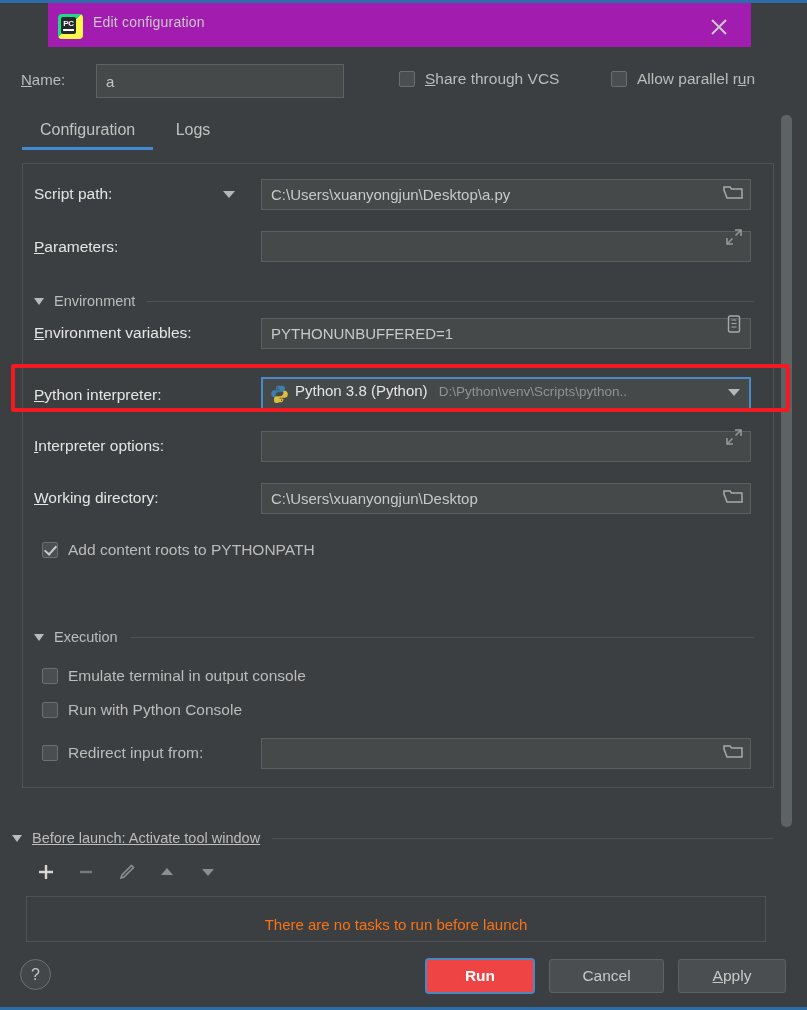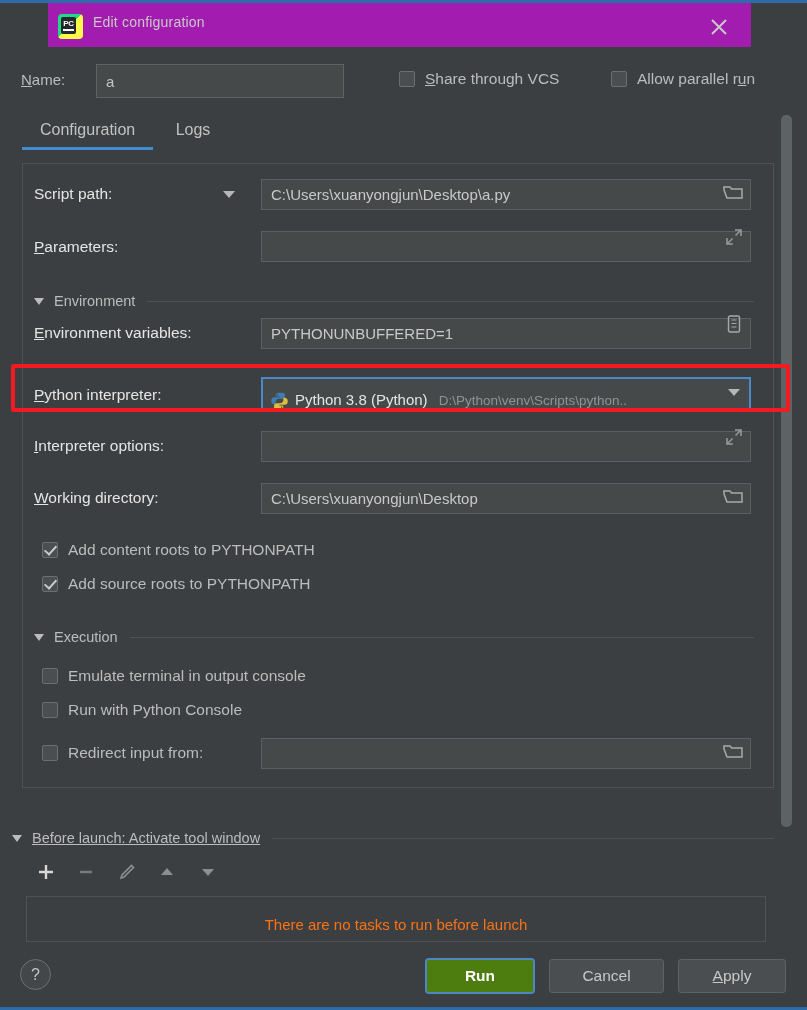--- a/index.html
+++ b/index.html
@@ -161,21 +161,21 @@
     color: #c6c6c6; font-size: 16px; text-align: center; line-height: 29px;
     cursor: pointer;
   }
   .btn {
     position: absolute; top: 956px; height: 34px;
     border: 1px solid #5e6264; background: #4a4e50; border-radius: 3px;
     color: #c8c8c8; font-size: 15.5px; cursor: pointer;
     font-family: "Liberation Sans", sans-serif;
   }
   .btn.primary {
-    background: #4d7c0f; border: 1px solid #4d87c4; color: #ffffff;
+    background: #ef4444; border: 1px solid #4d87c4; color: #ffffff;
     font-weight: bold;
     box-shadow: 0 0 0 1px #4d87c4;
   }
   .btn u { text-decoration: underline; }
 
   
   .red-box {
     position: absolute; left: 11px; top: 361px; width: 779px; height: 48px;
     border: 4px solid #f41a21; border-radius: 3px; pointer-events: none;
   }
@@ -256,21 +256,21 @@
     <div class="row-label" style="left:11px; top:160px;"><u>E</u>nvironment variables:</div>
     <div class="field" style="left:238px; top:154px; width:490px;">PYTHONUNBUFFERED=1</div>
     <div class="f-icon" style="left:704px; top:161px;">
       <svg width="14" height="18" viewBox="0 0 14 18">
         <rect x="1.5" y="1" width="11" height="16" rx="1.5" fill="none" stroke="#a9a9a9" stroke-width="1.4"></rect>
         <path d="M4.5 5 h5 M4.5 8.5 h5 M4.5 12 h5" stroke="#a9a9a9" stroke-width="1.2"></path>
       </svg>
     </div>
 
     <div class="row-label" style="left:11px; top:222px;"><u>P</u>ython interpreter:</div>
-    <div class="field combo-focus" style="left:238px; top:213px; width:490px; height:33px; line-height:41px; padding-left:32px; padding-right:36px;">
+    <div class="field combo-focus" style="left:238px; top:213px; width:490px; height:33px; line-height:24px; padding-left:32px; padding-right:36px;">
       <span class="py-icon">
         <svg width="19" height="19" viewBox="0 0 24 24">
           <path d="M11.9 1.5c-2.6 0-4.6.5-4.6 2.6v2.3h4.8v.8H5.4c-2.2 0-3.9 1.4-3.9 4.4s1.7 4.5 3.9 4.5h1.7v-2.7c0-2.3 2-4.1 4.3-4.1h4.2c1.9 0 3.3-1.5 3.3-3.3V4.1c0-1.9-1.6-2.6-4-2.6zM9.3 3.2c.5 0 .9.4.9.9s-.4.9-.9.9-.9-.4-.9-.9.4-.9.9-.9z" fill="#3f7cb0"></path>
           <path d="M12.1 22.5c2.6 0 4.6-.5 4.6-2.6v-2.3h-4.8v-.8h6.7c2.2 0 3.9-1.4 3.9-4.4s-1.7-4.5-3.9-4.5h-1.7v2.7c0 2.3-2 4.1-4.3 4.1H8.4c-1.9 0-3.3 1.5-3.3 3.3v2.9c0 1.9 1.6 2.6 4 2.6zm2.6-1.7c-.5 0-.9-.4-.9-.9s.4-.9.9-.9.9.4.9.9-.4.9-.9.9z" fill="#ddbe3c"></path>
         </svg>
       </span>
       <span style="color:#e4e4e4;">Python 3.8 (Python)</span>
       <span style="color:#8f9397; font-size:13.5px; margin-left:7px;">D:\Python\venv\Scripts\python..</span>
     </div>
     <div style="position:absolute; left:705px; top:225px;" class="caret-down"></div>
@@ -290,23 +290,20 @@
     <div class="field" style="left:238px; top:319px; width:490px;">C:\Users\xuanyongjun\Desktop</div>
     <div class="f-icon" style="left:700px; top:334px;">
       <svg width="20" height="16" viewBox="0 0 20 16">
         <path d="M1 3 h6 l1.6 2 H19 v9 H4 L1 6 Z" fill="none" stroke="#a9a9a9" stroke-width="1.5"></path>
       </svg>
     </div>
 
     <div class="chk-line" style="left:19px; top:377px;">
       <span class="cbx checked"></span><span>Add content roots to PYTHONPATH</span>
     </div>
-    <div class="chk-line" style="left:19px; top:411px;">
-      <span class="cbx checked"></span><span>Add source roots to PYTHONPATH</span>
-    </div>
 
     <div class="section" style="left:11px; top:465px;">
       <span class="tri"></span>
       <span class="stitle">Execution</span>
       <span class="sline"></span>
     </div>
 
     <div class="chk-line" style="left:19px; top:503px;">
       <span class="cbx"></span><span>Emulate terminal in output console</span>
     </div>

